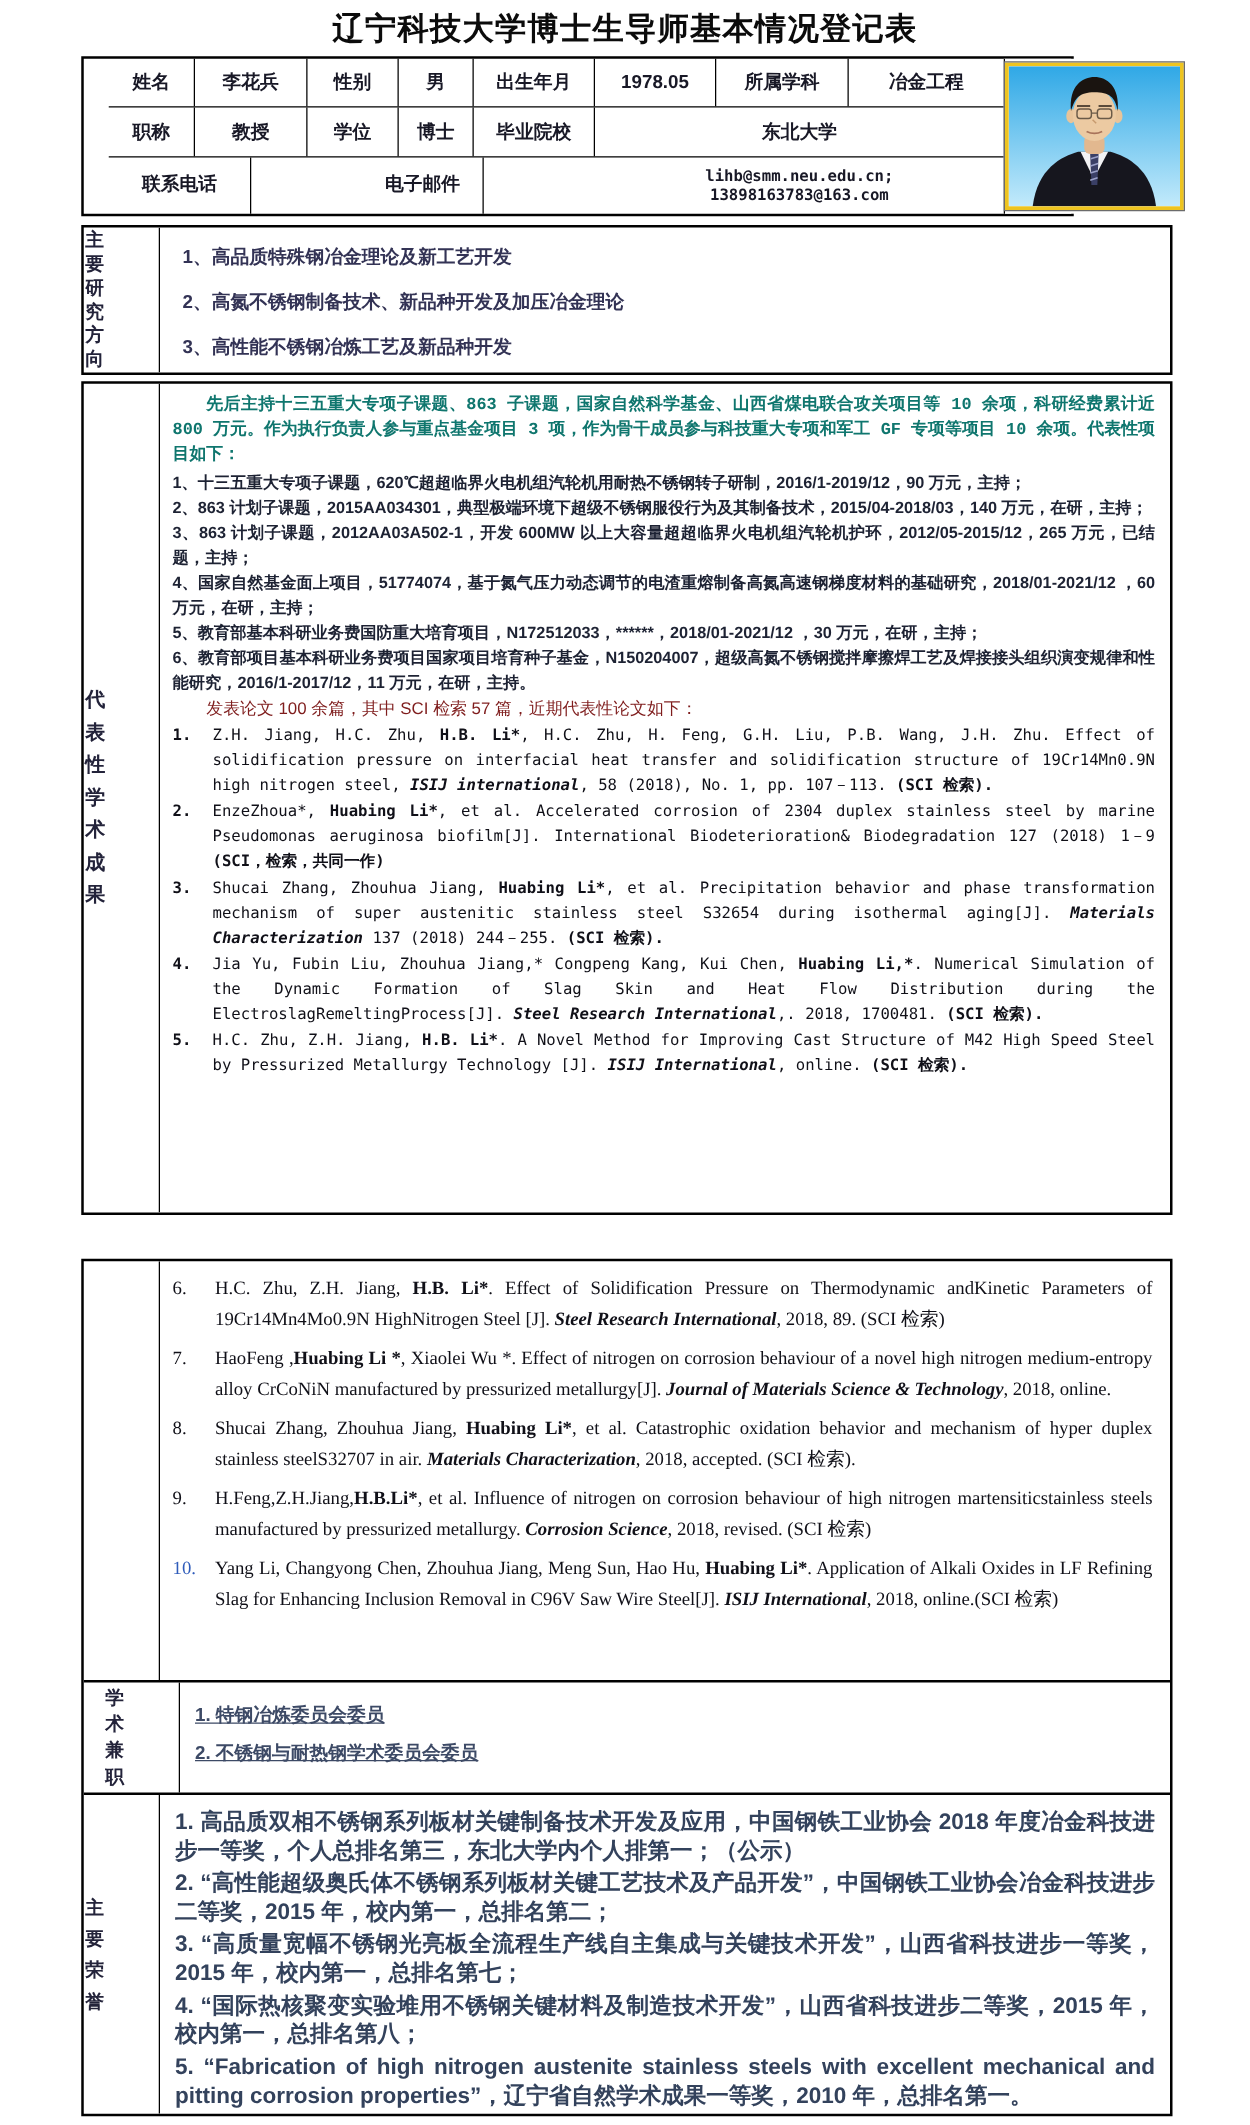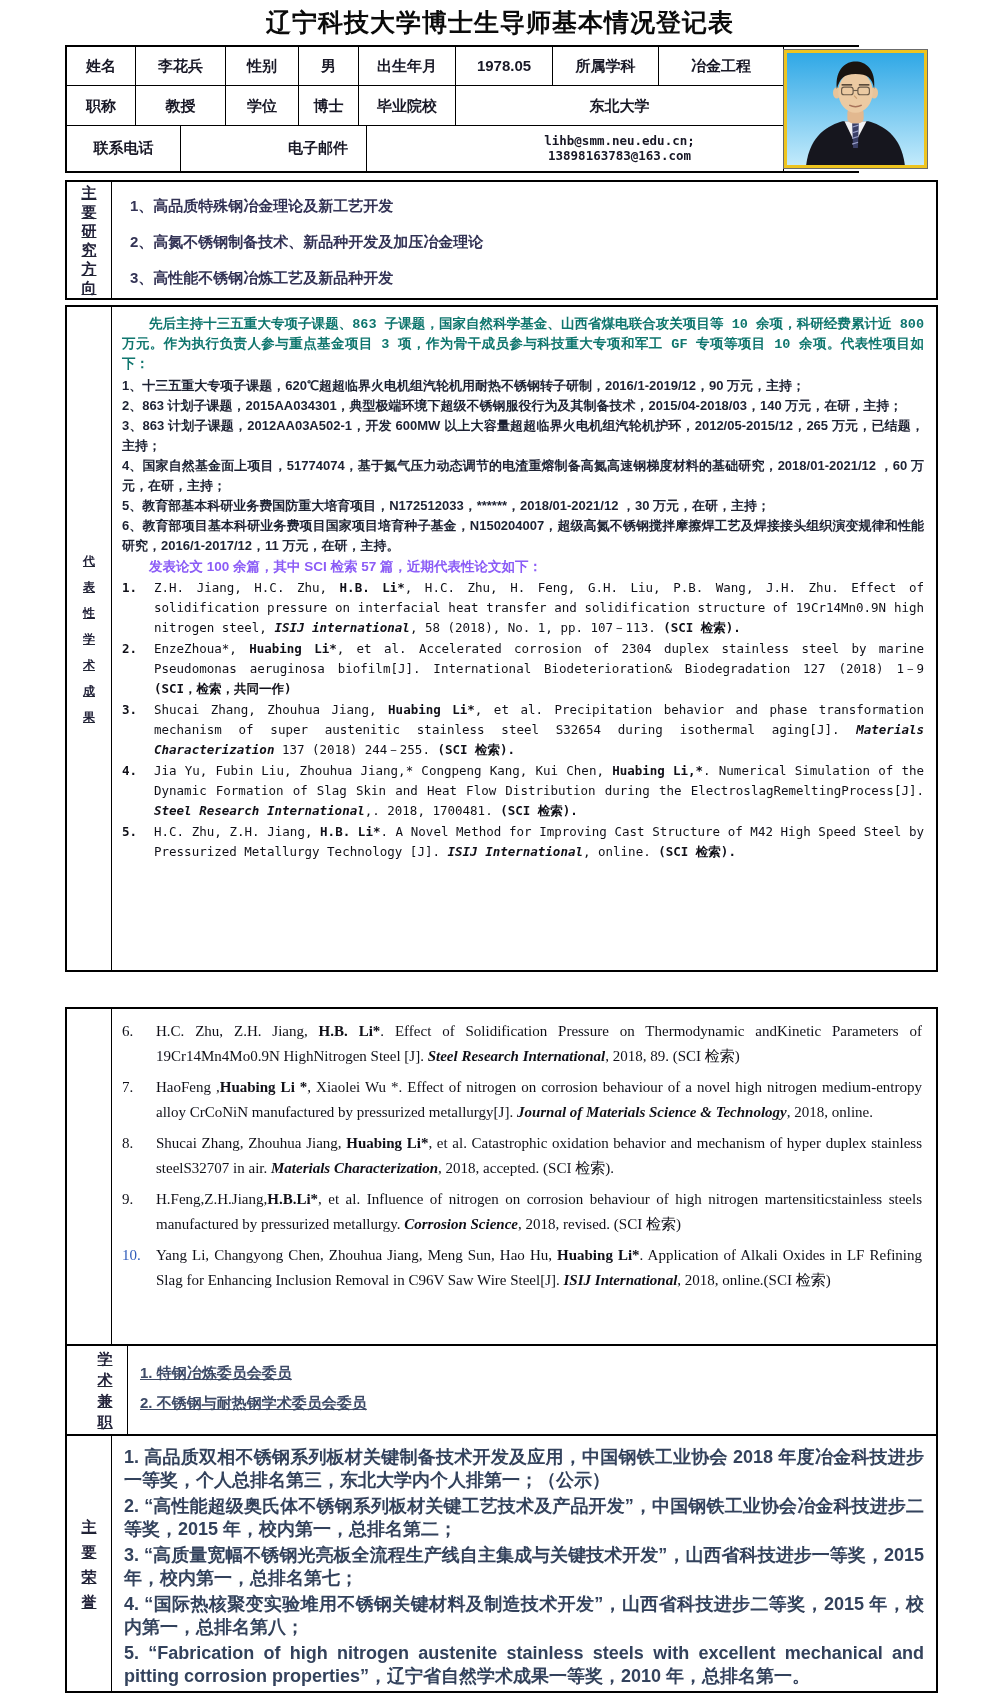--- a/index.html
+++ b/index.html
@@ -8,21 +8,21 @@
     font-family:"Liberation Sans",sans-serif;color:#1f2430;
   }
   .page-title{
     position:absolute;top:6px;left:0;width:1000px;text-align:center;
     font-size:25px;font-weight:bold;letter-spacing:1px;color:#0b0b0b;
     font-family:"Liberation Sans",sans-serif;
   }
   
   .info-table{
     position:absolute;top:45px;left:65px;width:794px;height:128px;
-    border:2px solid #000;display:flex;box-sizing:border-box;background:#fff;
+    border:2px solid #000;display:flex;box-sizing:border-box;background:#fff;padding-left:20px;
   }
   .info-left{display:flex;flex-direction:column;}
   .irow{display:flex;border-bottom:1px solid #000;box-sizing:border-box;}
   .irow:last-child{border-bottom:none;justify-content:space-between;}
   .icell{
     display:flex;align-items:center;justify-content:center;text-align:center;
     border-right:1px solid #000;box-sizing:border-box;
     font-size:15px;font-weight:bold;color:#181826;line-height:1.2;
   }
   .icell.value{font-weight:bold;}
@@ -34,35 +34,35 @@
   .photo-frame{
     width:143px;height:118px;border:3px solid #eec41f;outline:1px solid #6b6b6b;
     box-sizing:border-box;overflow:hidden;display:block;
   }
   
   .section-box{
     position:absolute;left:65px;width:873px;border:2px solid #000;
     box-sizing:border-box;display:flex;background:#fff;overflow:hidden;
   }
   .label-col{
-    width:45px;border-right:1.5px solid #000;box-sizing:border-box;
-    display:flex;align-items:center;justify-content:center;flex-shrink:0;text-decoration:underline;
+    width:61px;border-right:1.5px solid #000;box-sizing:border-box;
+    display:flex;align-items:center;flex-shrink:0;
   }
   .vlabel{
     width:1.15em;word-break:break-all;text-align:center;
-    font-size:12px;font-weight:bold;color:#23233a;
+    font-size:16px;font-weight:bold;color:#23233a;
   }
   .content-col{flex:1;box-sizing:border-box;overflow:hidden;}
   
   .research-item{font-size:15px;color:#333355;font-weight:bold;line-height:20px;margin-bottom:16px;}
   
   .ach-content{padding:8px 12px 0 10px;font-size:13px;line-height:20px;}
   .ach-intro{font-weight:bold;color:#0f766e;text-indent:2em;text-align:justify;margin:0 0 1px 0;font-family:Liberation Mono, monospace;}
   .project-item{color:#1d2233;text-align:justify;font-weight:bold;}
-  .pubs-intro{font-weight:bold;color:#8b5cf6;text-indent:2em;margin:1px 0;}
+  .pubs-intro{font-weight:normal;color:#7f1d1d;text-indent:2em;margin:1px 0;}
   .pub-item{display:flex;margin-bottom:1px;}
   .pub-num{width:32px;flex-shrink:0;}
   .pub-body{flex:1;text-align:justify;}
   .mono-pubs .pub-item{font-family:"DejaVu Sans Mono",monospace;font-size:12.5px;line-height:20px;color:#101018;}
   .mono-pubs .pub-num{font-weight:bold;}
   
   .serif-pubs{padding:10px 14px 0 10px;}
   .serif-pubs .pub-item{
     font-family:"Liberation Serif",serif;font-size:15px;line-height:25px;
     color:#101018;margin-bottom:6px;

